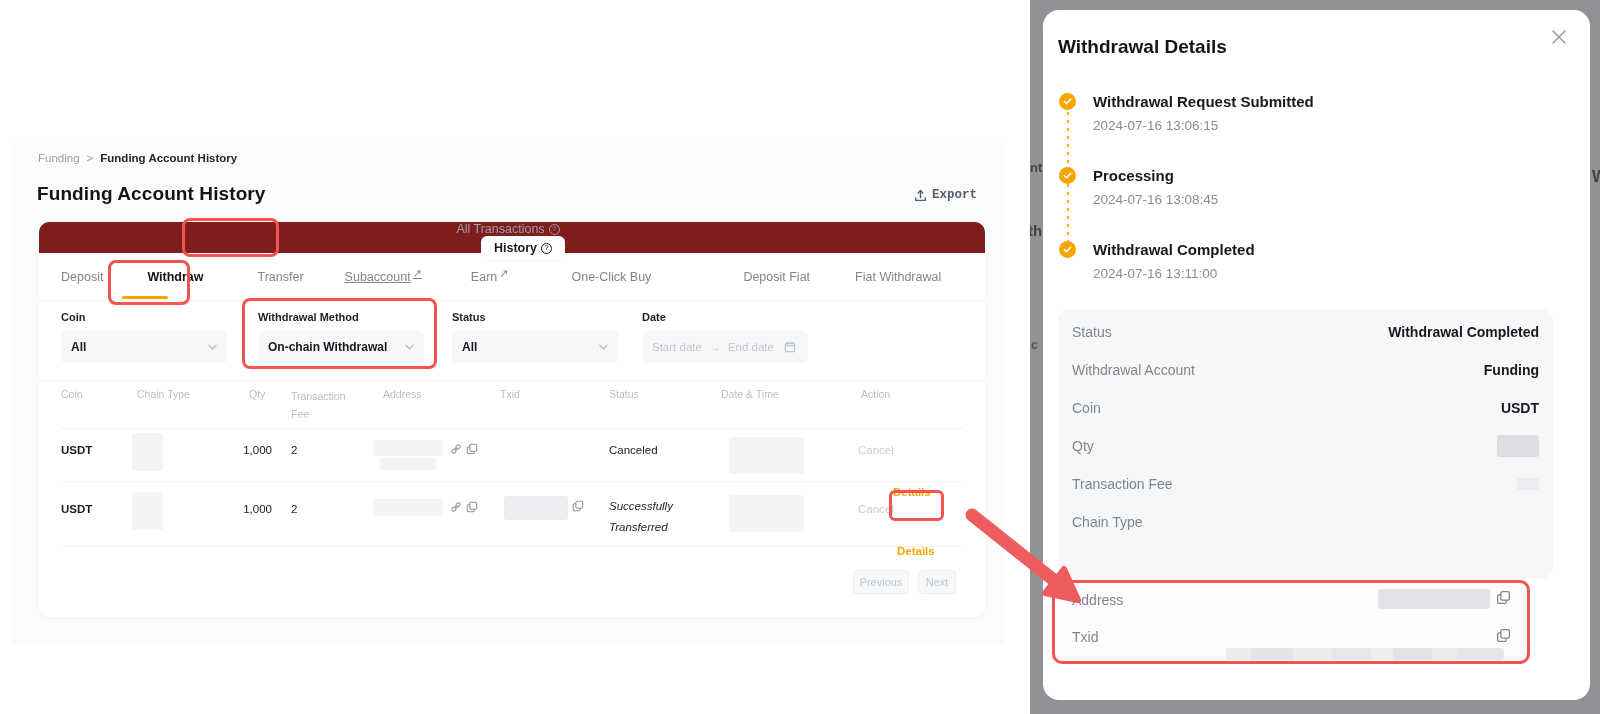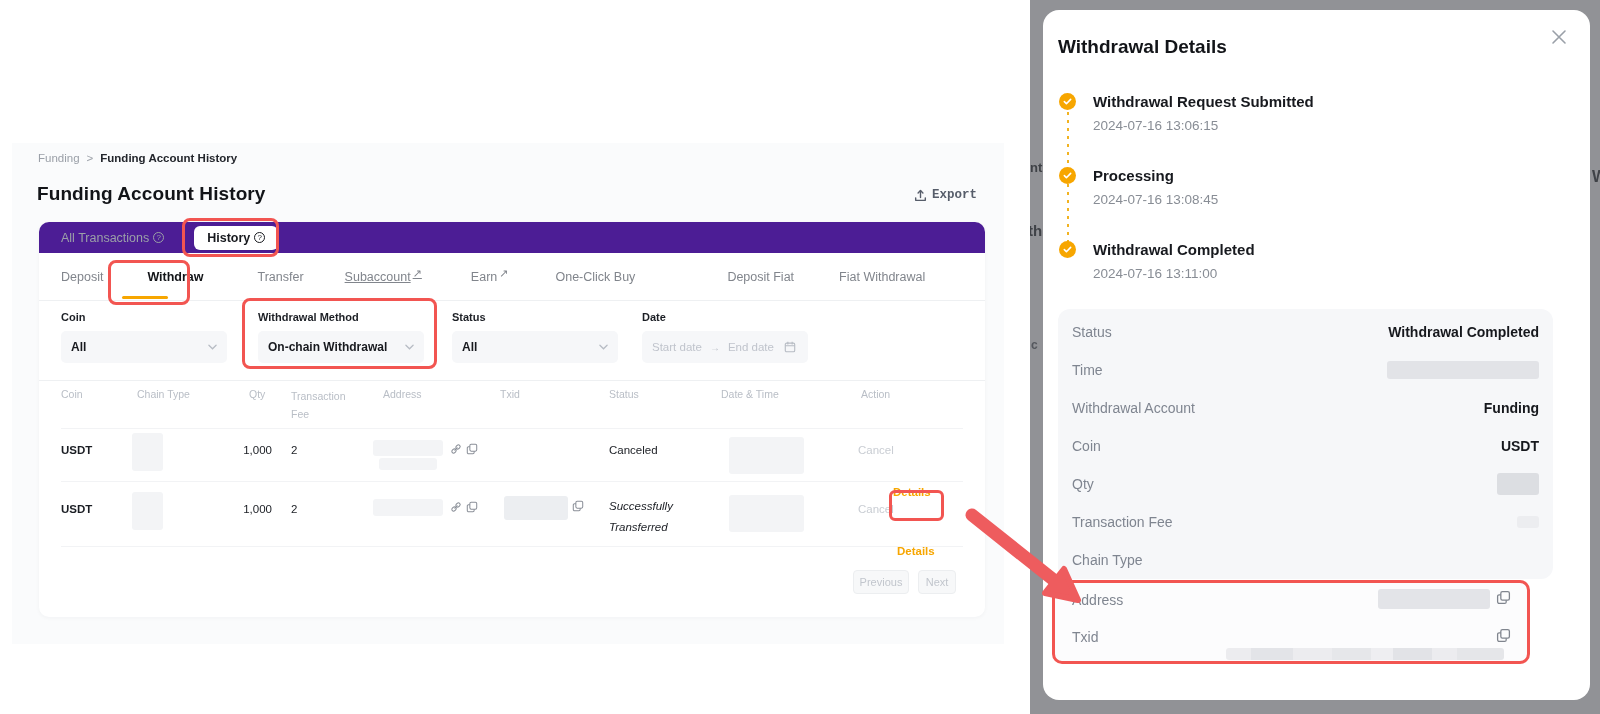--- a/index.html
+++ b/index.html
@@ -13,21 +13,21 @@
 
   
   .page-bg { left:12px; top:143px; width:992px; height:501px; background:#fafbfc; }
   .breadcrumb { left:38px; top:152px; font-size:11.5px; color:#9ba0a8; display:flex; align-items:center; gap:7px; }
   .breadcrumb .current { color:#23262c; font-weight:700; }
   .page-title { left:37px; top:183px; font-size:19px; font-weight:700; color:#121418; letter-spacing:.1px; }
   .export-btn { left:914px; top:188px; display:flex; align-items:center; gap:5px; font-size:12.5px; font-weight:700; color:#565d6a; cursor:pointer;font-family:Liberation Mono, monospace; }
 
   .card { left:39px; top:222px; width:946px; height:395px; background:#ffffff; border-radius:10px; box-shadow:0 1px 4px rgba(20,25,40,.04); }
 
-  .tabstrip { left:39px; top:222px; width:946px; height:31px; background:#4c1d95; border-radius:10px 10px 0 0; display:flex; align-items:center; padding-left:22px; }
+  .tabstrip { left:39px; top:222px; width:946px; height:31px; background:#7f1d1d; border-radius:10px 10px 0 0; display:flex; align-items:center; padding-left:22px;flex-direction:column; }
   .tab-all { font-size:12.5px; color:#9ba0a8; display:flex; align-items:center; margin-right:30px; }
   .tab-history { background:#ffffff; border-radius:6px; padding:5px 13px; font-size:12.5px; font-weight:700; color:#17191e; display:flex; align-items:center; box-shadow:0 1px 2px rgba(0,0,0,.04); }
   .qmark { display:inline-flex; width:11px; height:11px; border:1px solid currentColor; border-radius:50%; font-size:8px; line-height:1; align-items:center; justify-content:center; margin-left:4px; font-weight:400; }
 
   .subtabs { left:61px; top:253px; height:47px; display:flex; align-items:center; font-size:12.5px; color:#81858c;gap:21px; }
   .subtab { margin-right:0; display:flex; align-items:center; white-space:nowrap; cursor:pointer; }
   .subtab .ext { font-size:11px; margin-left:2px; position:relative; top:-3px; }
   .subtab-active { color:#121418; font-weight:700; position:relative; }
   .subtab-underline { left:122px; top:296px; width:46px; height:3px; background:#f7a600; border-radius:2px; }
   .card-divider { height:1px; background:#eef0f2; }
@@ -109,21 +109,21 @@
 </div>
 
 <div class="abs subtabs">
   <span class="subtab" style="margin-right:23px;">Deposit</span>
   <span class="subtab subtab-active" style="margin-right:33px;">Withdraw</span>
   <span class="subtab" style="margin-right:20px;">Transfer</span>
   <span class="subtab" style="margin-right:28px;text-decoration:underline;">
     <span>Subaccount</span>
     <span class="ext">↗</span>
   </span>
-  <span class="subtab" style="margin-right:26px;">
+  <span class="subtab" style="margin-right:42px;">
     <span>Earn</span>
     <span class="ext">↗</span>
   </span>
   <span class="subtab" style="margin-right:71px;">One-Click Buy</span>
   <span class="subtab" style="margin-right:24px;">Deposit Fiat</span>
   <span class="subtab">Fiat Withdrawal</span>
 </div>
 <div class="abs subtab-underline"></div>
 <div class="abs card-divider" style="left:39px; top:300px; width:946px;"></div>
 
@@ -268,24 +268,20 @@
       <path d="M1.5 5.2l2.3 2.3 4.7-4.8"></path>
     </svg>
 </div>
 <div class="abs tl-label" style="left:1093px; top:241px; z-index:12;">Withdrawal Completed</div>
 <div class="abs tl-time" style="left:1093px; top:266px; z-index:12;">2024-07-16 13:11:00</div>
 
 <div class="abs detail-card">
   <div class="d-row">
     <span class="d-label">Status</span>
     <span class="d-value">Withdrawal Completed</span>
-  </div>
-  <div class="d-row">
-    <span class="d-label">Time</span>
-    <span class="mblur" style="width:152px; height:18px;"></span>
   </div>
   <div class="d-row">
     <span class="d-label">Withdrawal Account</span>
     <span class="d-value">Funding</span>
   </div>
   <div class="d-row">
     <span class="d-label">Coin</span>
     <span class="d-value">USDT</span>
   </div>
   <div class="d-row">

